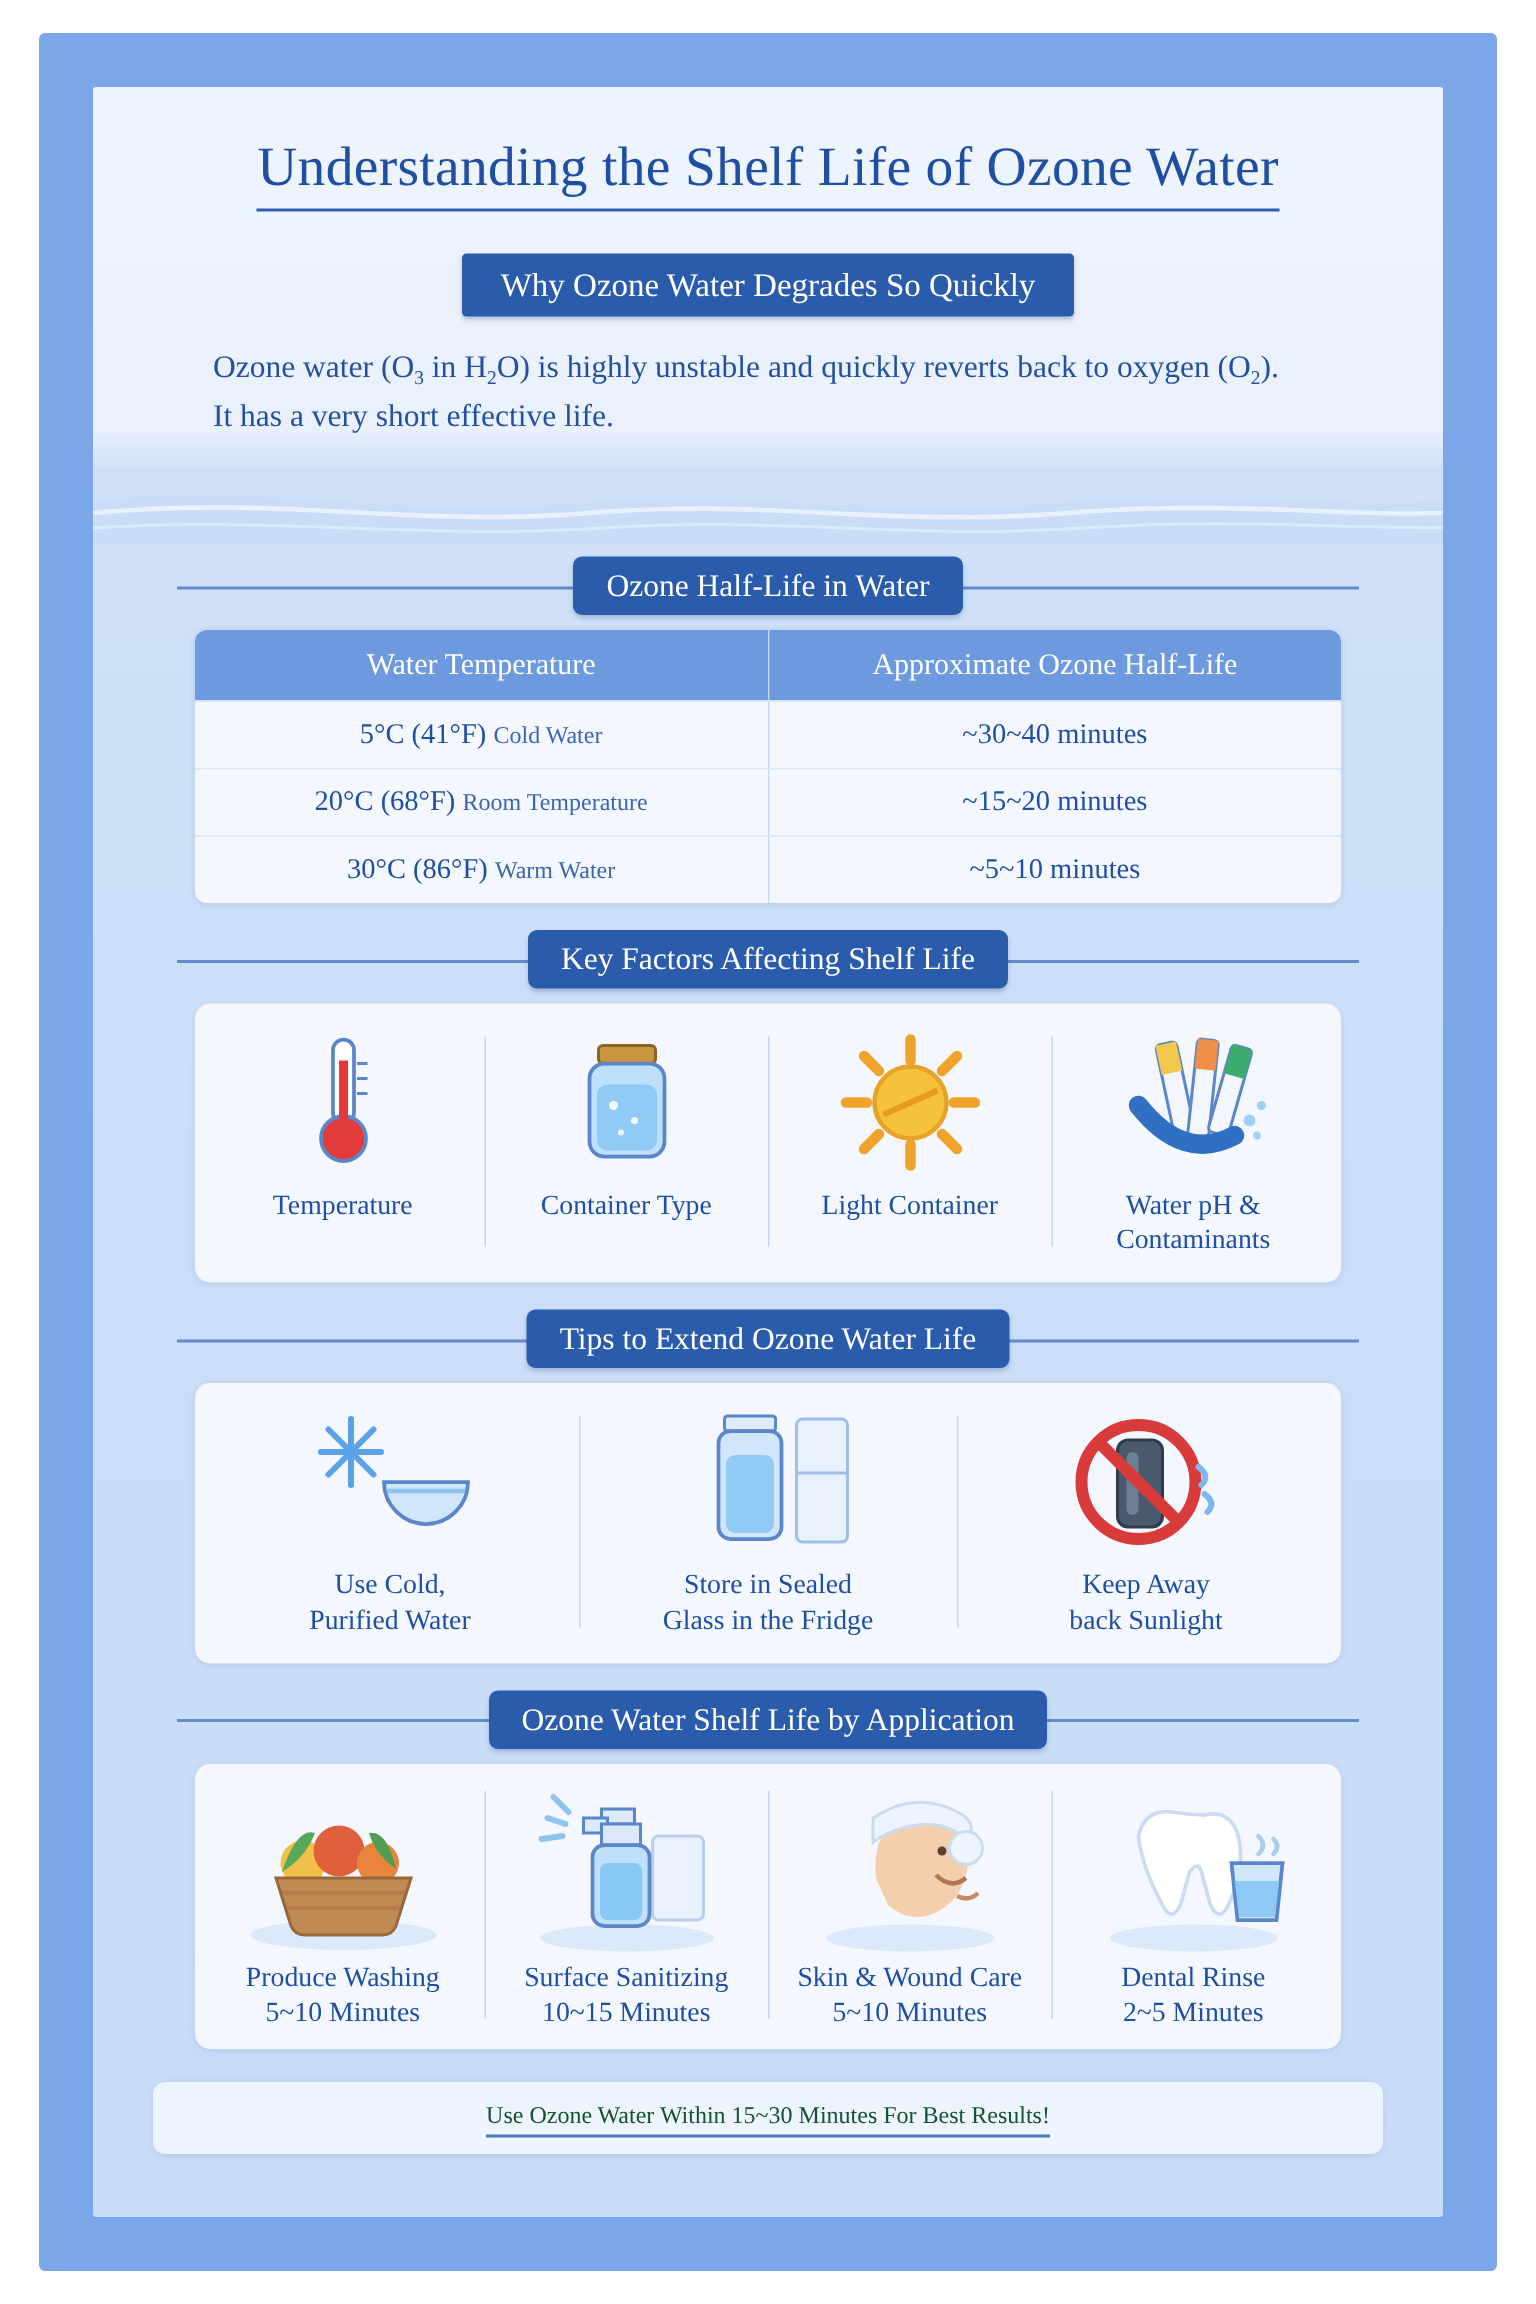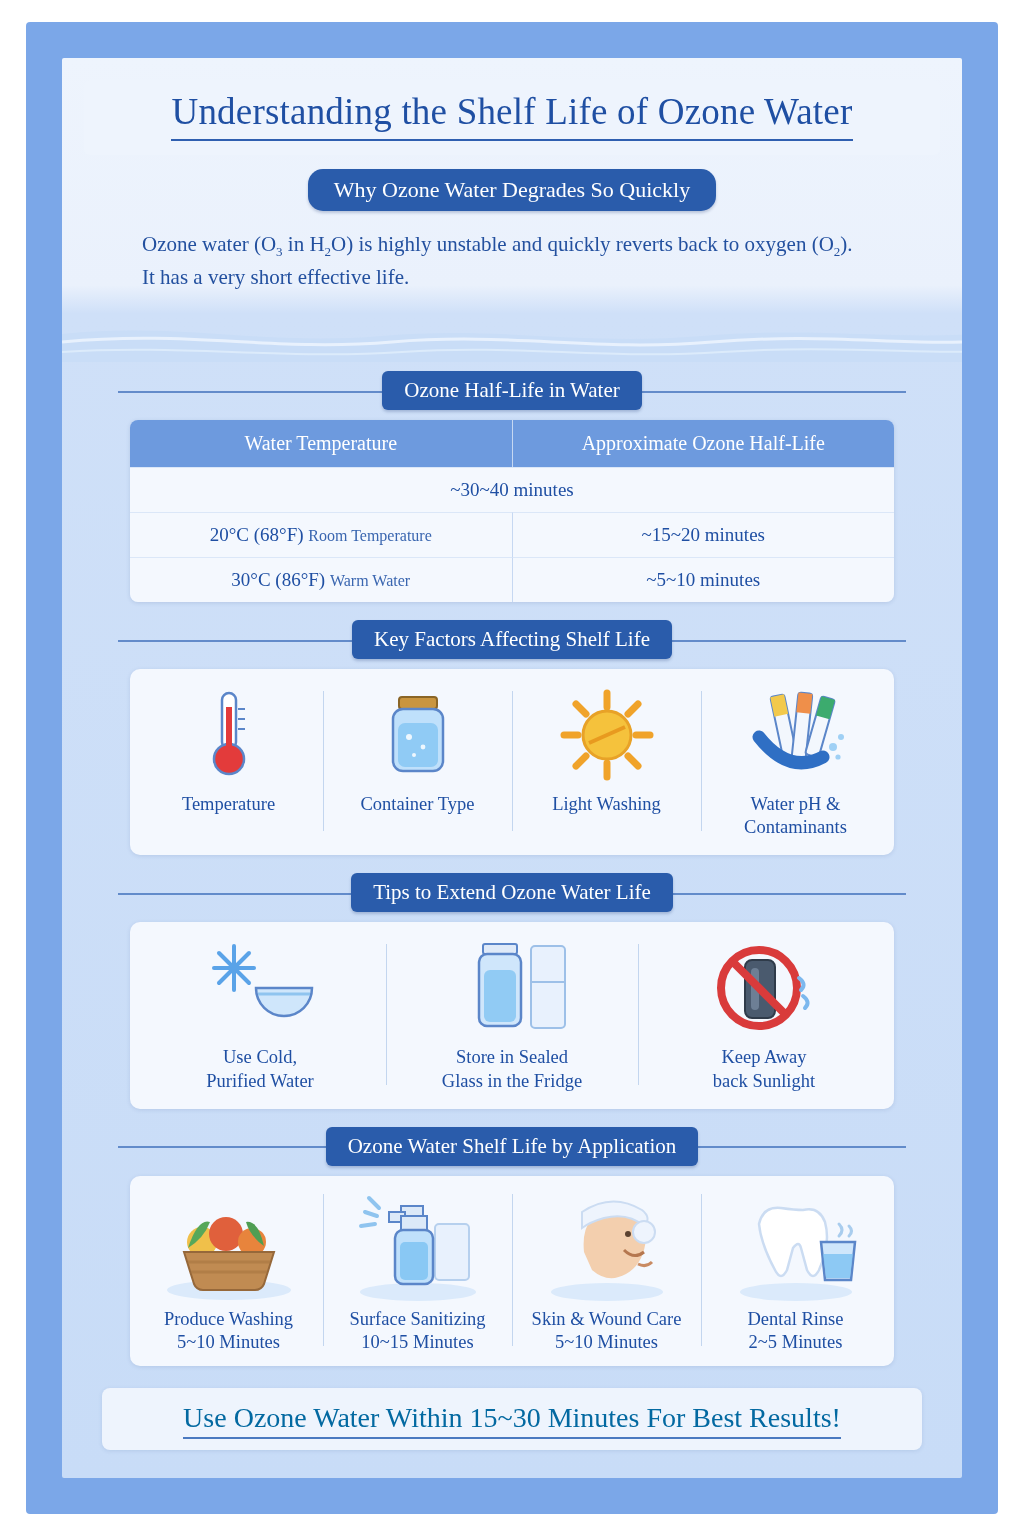--- a/index.html
+++ b/index.html
@@ -39,21 +39,21 @@
     display: inline-block;
     border-bottom: 2px solid #2f5fb0;
     padding-bottom: 6px;
   }
   .ribbon {
     margin: 14px auto 0 auto;
     background: #2a5cab;
     color: #ffffff;
     font-size: 22px;
     padding: 8px 26px;
-    border-radius: 15px;
+    border-radius: 3px;
     width: max-content;
     text-align: center;
     box-shadow: 0 2px 3px rgba(30,60,120,0.25);
   }
   .intro {
     color: #23509f;
     font-size: 21px;
     line-height: 1.5;
     margin: 18px 80px 0 80px;
   }
@@ -156,22 +156,22 @@
   
   .footer {
     margin: 22px 40px 0 40px;
     background: #eef4fd;
     border-radius: 8px;
     text-align: center;
     padding: 14px 0 16px 0;
     box-shadow: 0 1px 4px rgba(40,70,130,.12);
   }
   .footer span {
-    color: #0369a1;
-    font-size: 28px;
+    color: #14532d;
+    font-size: 16px;
     border-bottom: 2px solid #4a79c0;
     padding-bottom: 4px;
   }
 </style>
 </head>
 <body>
 
 <div class="poster">
   <div class="inner">
 
@@ -195,20 +195,24 @@
     <div style="height:60px"></div>
 
     <div class="sec">
       <div class="sec-head"><span>Ozone Half-Life in Water</span></div>
       <div class="table">
         <div class="trow thead">
           <div class="tc left">Water Temperature</div>
           <div class="tc">Approximate Ozone Half-Life</div>
         </div>
         <div class="trow">
+          <div class="tc left">
+            <span class="temp-main">5°C (41°F)</span>
+            <span class="temp-note">Cold Water</span>
+          </div>
           <div class="tc">~30~40 minutes</div>
         </div>
         <div class="trow">
           <div class="tc left">
             <span class="temp-main">20°C (68°F)</span>
             <span class="temp-note">Room Temperature</span>
           </div>
           <div class="tc">~15~20 minutes</div>
         </div>
         <div class="trow">
@@ -263,21 +267,21 @@
                 <line x1="78" y1="48" x2="92" y2="48"></line>
                 <line x1="18" y1="17" x2="28" y2="27"></line>
                 <line x1="70" y1="69" x2="80" y2="79"></line>
                 <line x1="80" y1="17" x2="70" y2="27"></line>
                 <line x1="28" y1="69" x2="18" y2="79"></line>
               </g>
               <circle cx="49" cy="48" r="24" fill="#f5c23c" stroke="#e8a227" stroke-width="3"></circle>
               <path d="M31,56 L67,40" stroke="#e89a1f" stroke-width="4"></path>
             </svg>
           </div>
-          <div class="cap"><span>Light Washing</span></div>
+          <div class="cap"><span>Light Container</span></div>
         </div>
 
         <div class="cell">
           <div class="icon">
             <svg width="110" height="96" viewBox="0 0 110 96">
               <rect x="36" y="8" width="14" height="66" rx="3" fill="#f3f7fd" stroke="#5b86c9" stroke-width="2" transform="rotate(-12 43 41)"></rect>
               <rect x="36" y="8" width="14" height="20" fill="#f2c94c" transform="rotate(-12 43 41)"></rect>
               <rect x="54" y="6" width="14" height="66" rx="3" fill="#f3f7fd" stroke="#5b86c9" stroke-width="2" transform="rotate(6 61 39)"></rect>
               <rect x="54" y="6" width="14" height="20" fill="#ef8f4a" transform="rotate(6 61 39)"></rect>
               <rect x="72" y="10" width="14" height="60" rx="3" fill="#f3f7fd" stroke="#5b86c9" stroke-width="2" transform="rotate(16 79 40)"></rect>

